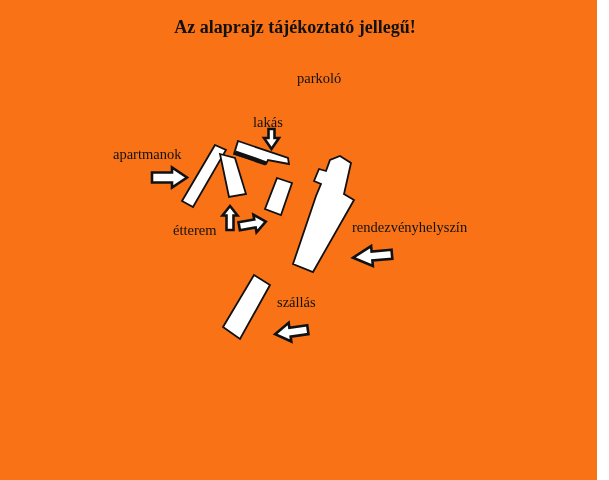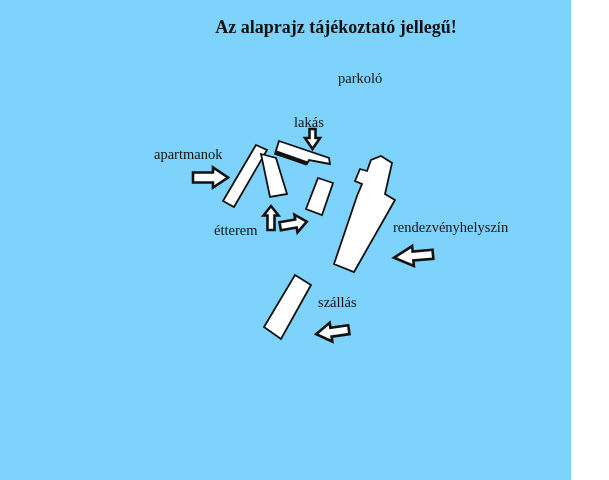--- a/index.html
+++ b/index.html
@@ -2,25 +2,24 @@
 <html><head>
 <meta charset="utf-8">
 <style>
   html, body {
     margin: 0;
     padding: 0;
     background: #ffffff;
   }
   #stage {
     position: relative;
-    width: 530px;
+    width: 597px;
     height: 480px;
-    background: #7dd3fc;
+    background: #f97316;
     overflow: hidden;
-    padding-left: 41px;
   }
   svg { display: block; }
   .bldg {
     fill: #ffffff;
     stroke: #111111;
     stroke-width: 1.8;
     stroke-linejoin: miter;
   }
   .wall {
     stroke: #111111;

